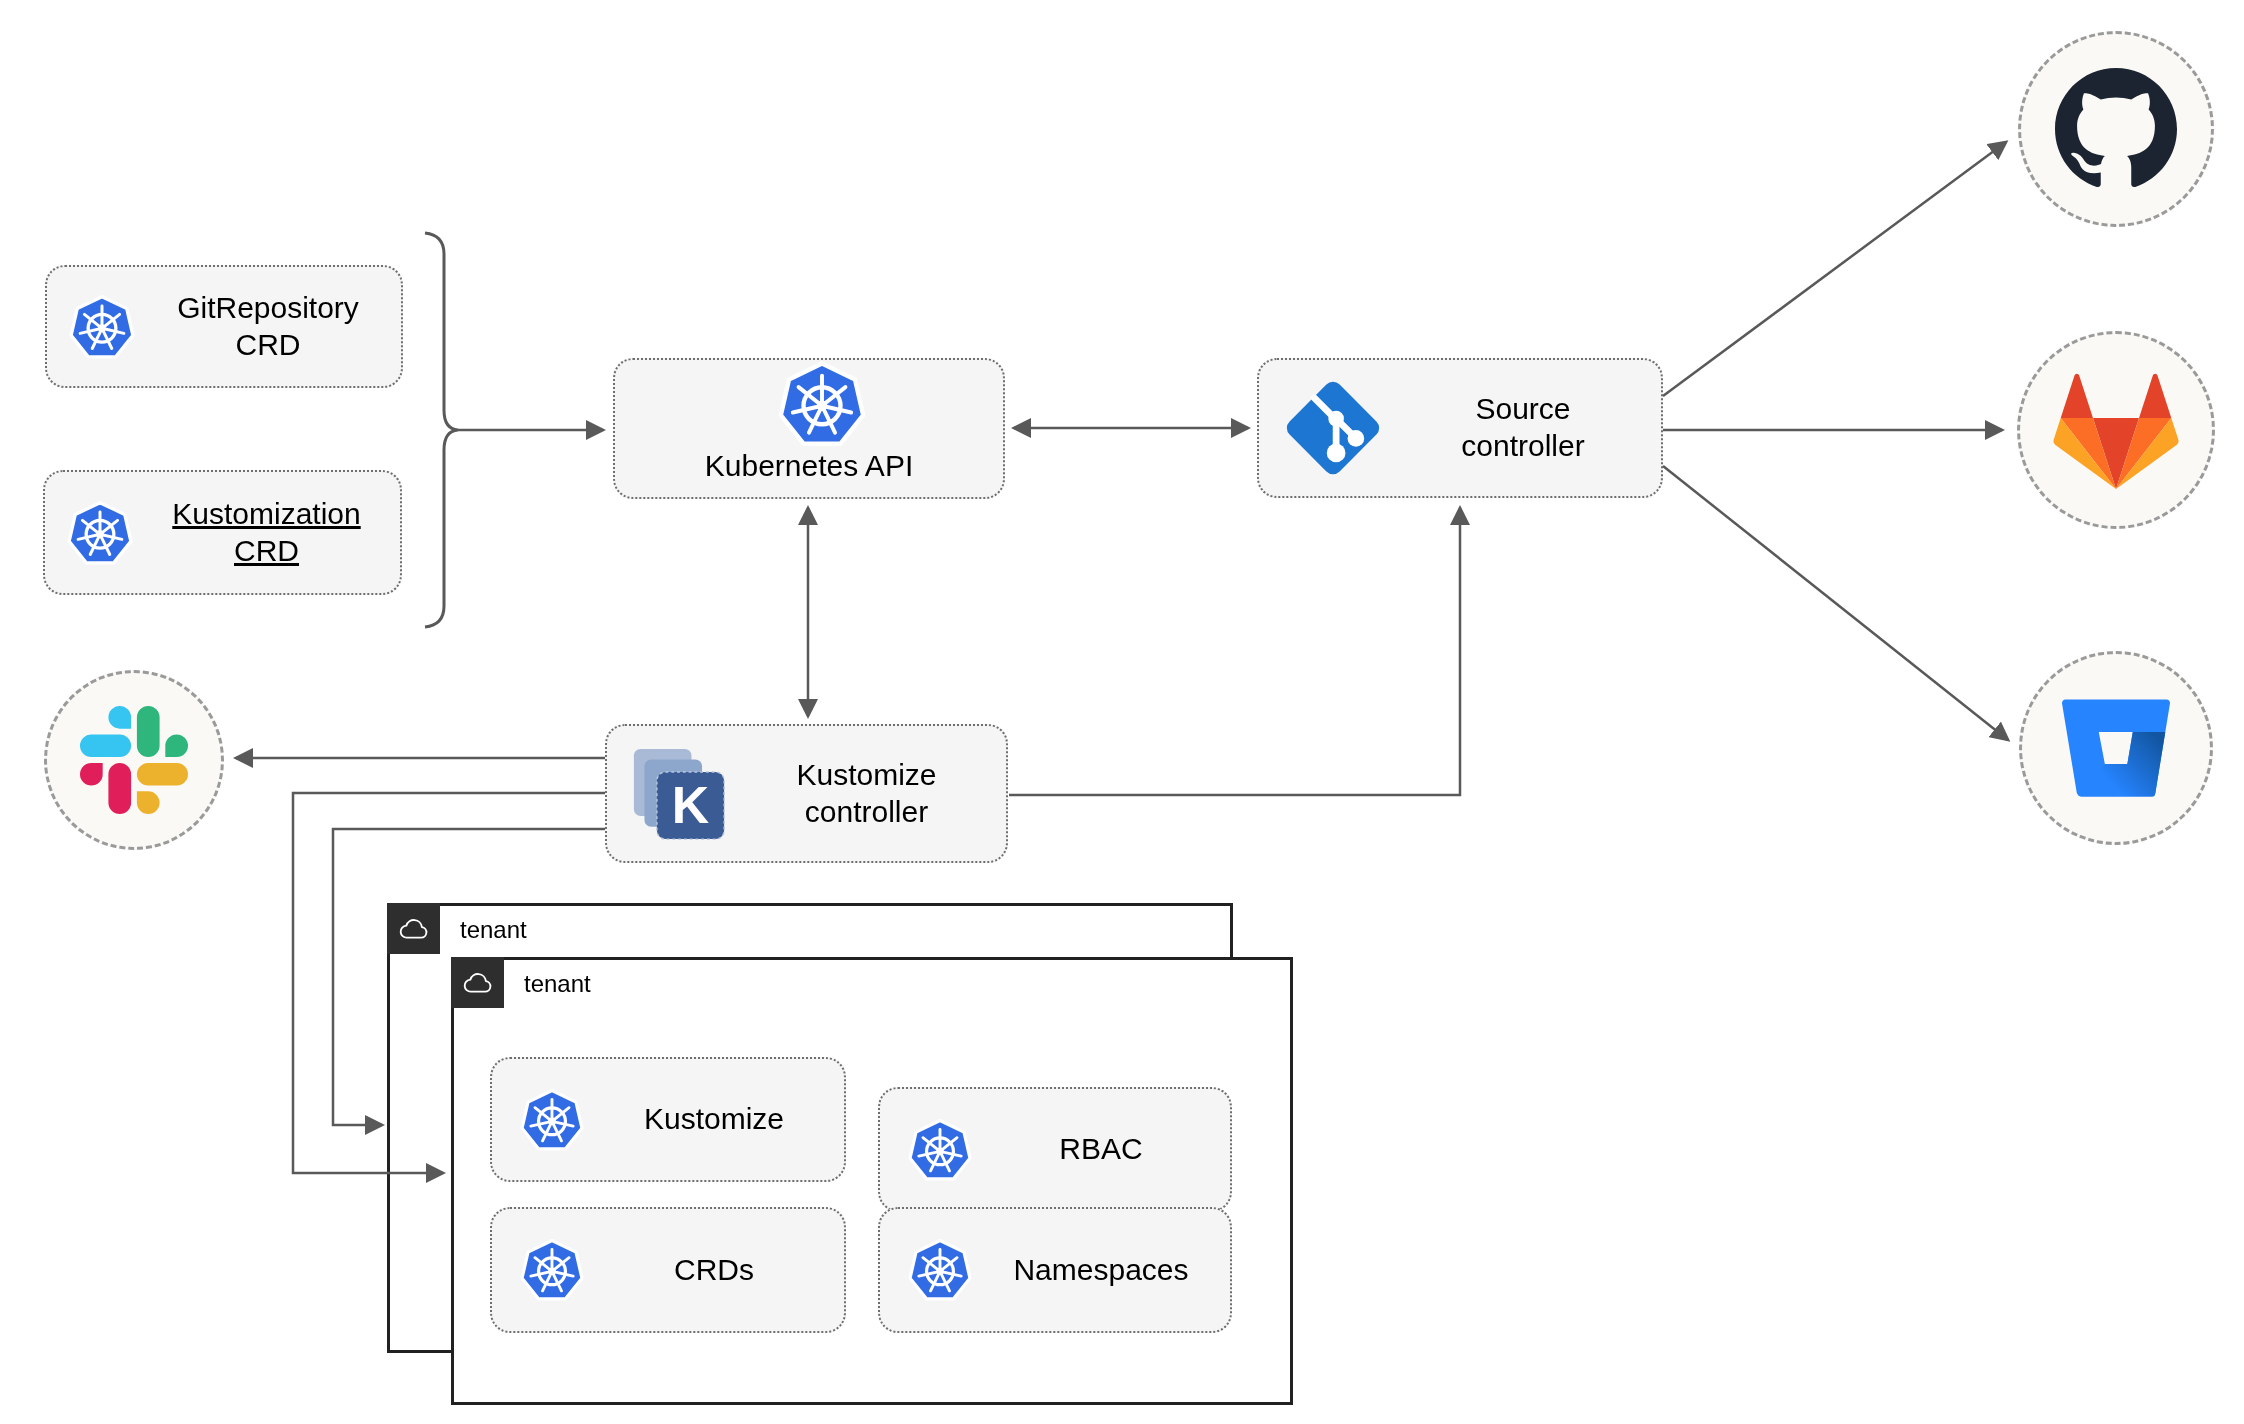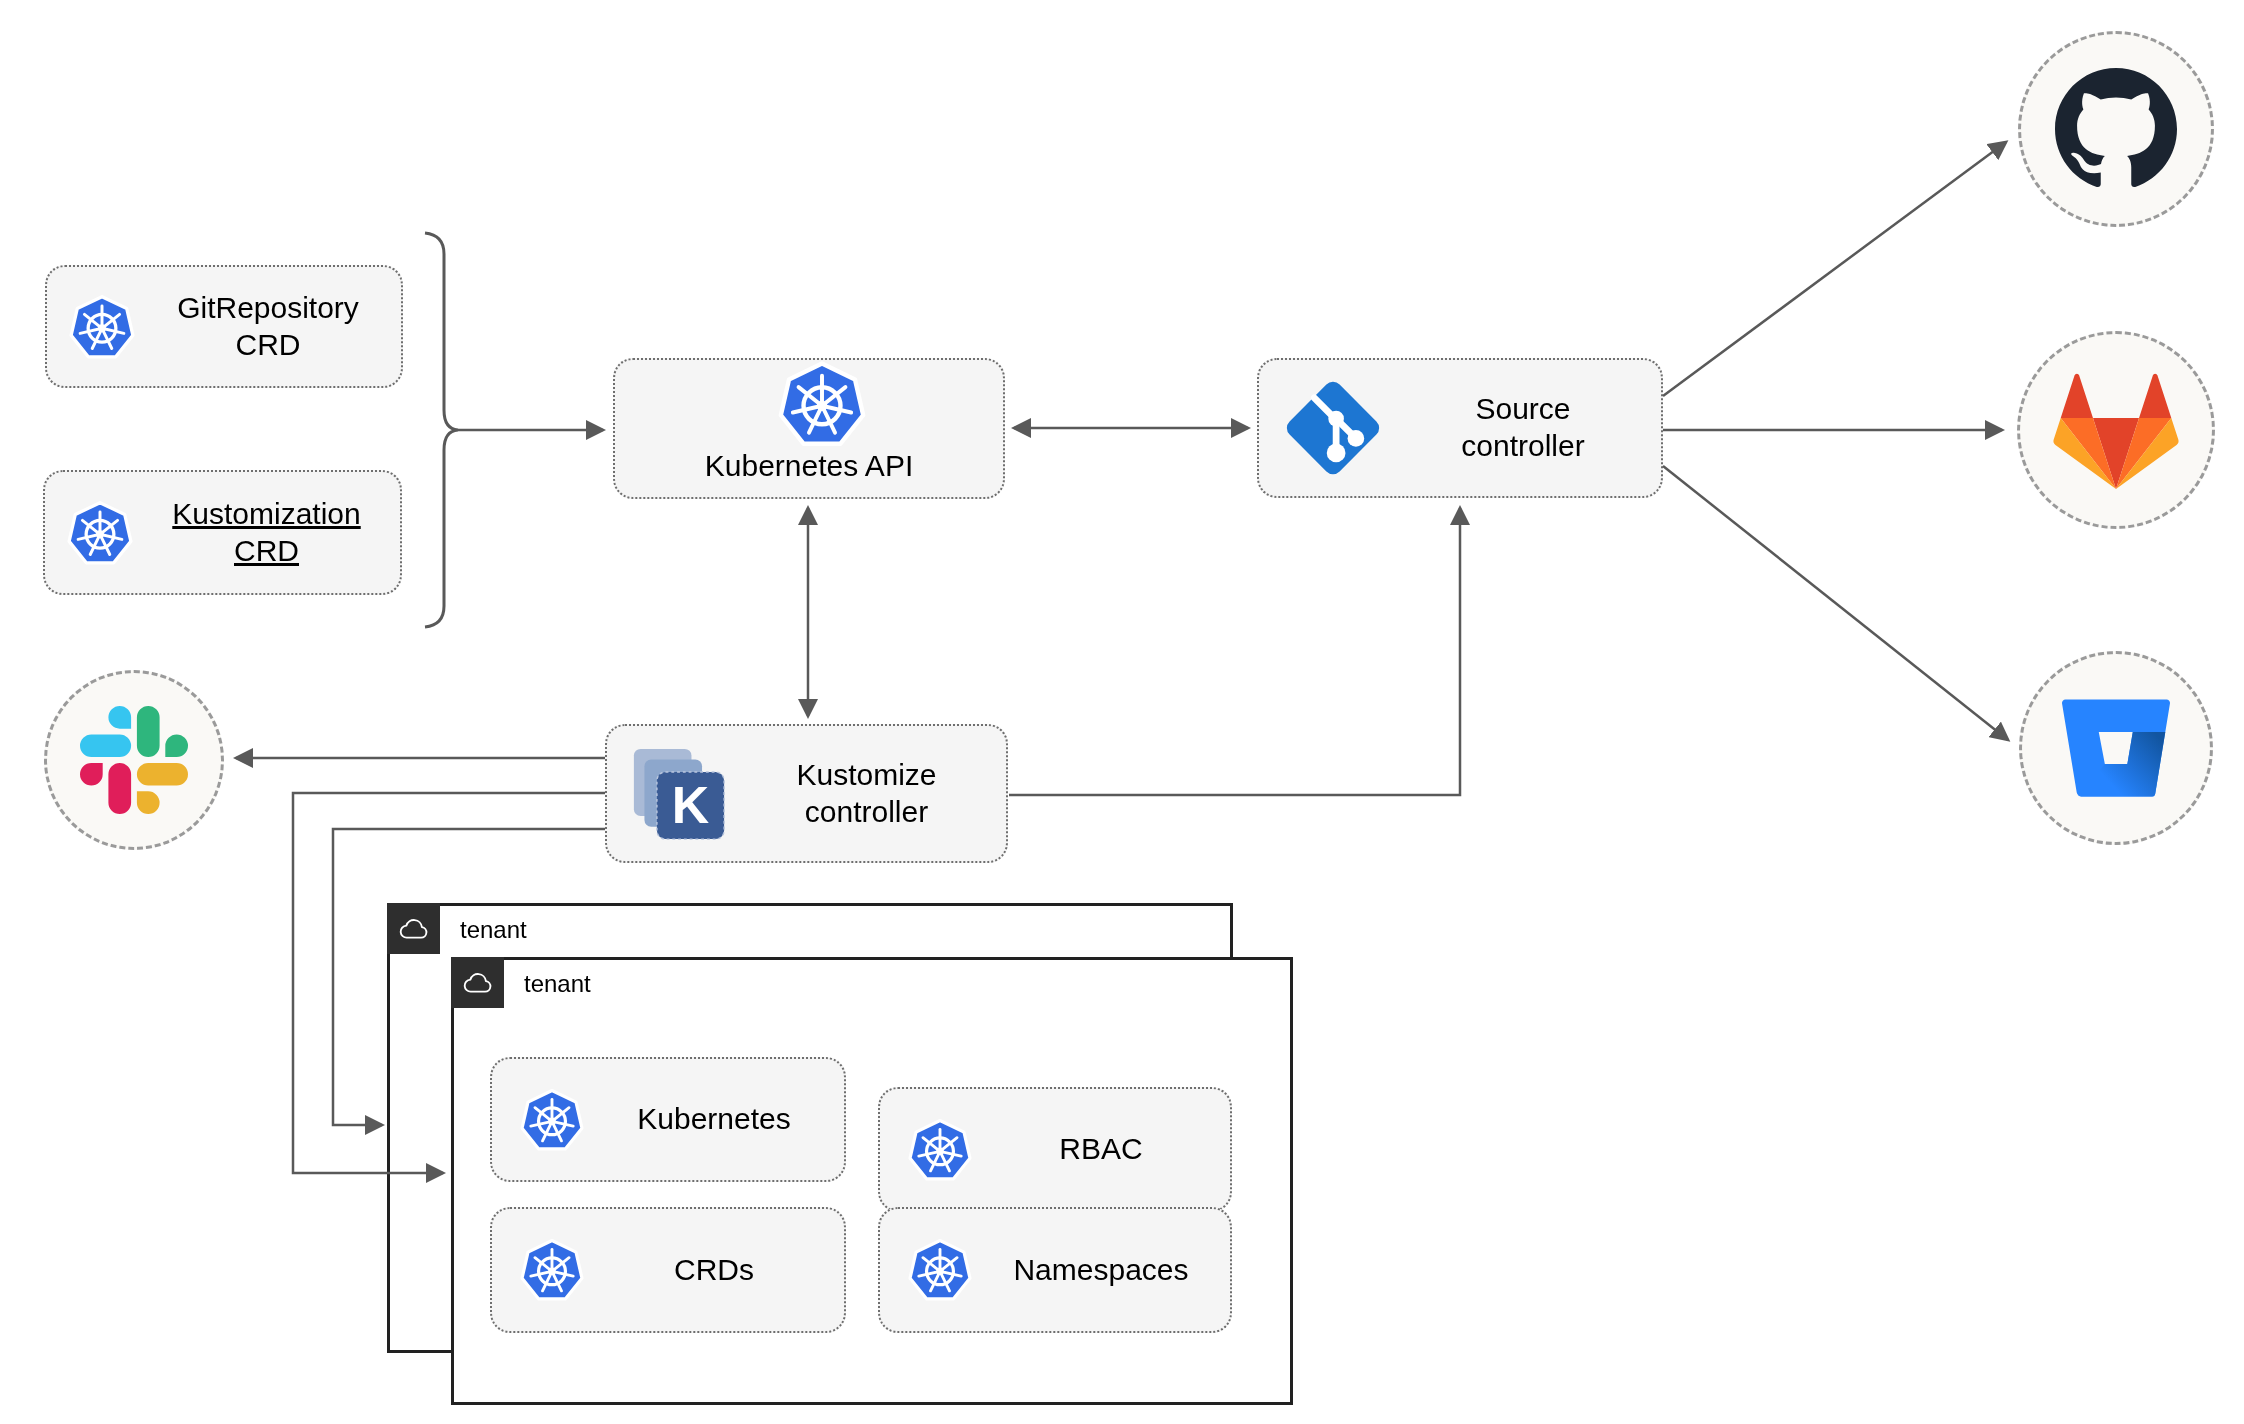--- a/index.html
+++ b/index.html
@@ -123,21 +123,21 @@
     </div>
     <span class="tenant-label">tenant</span>
   </div>
 
   <div class="node" style="left:490px;top:1057px;width:356px;height:125px;">
     <span class="icon" style="width:64px;height:64px;margin-left:28px;">
       <svg width="64" height="64">
           <use href="#sym-k8s"></use>
         </svg>
       </span>
-    <span class="label">Kubernetes</span>
+    <span class="label">Kustomize</span>
   </div>
 
   <div class="node" style="left:878px;top:1087px;width:354px;height:125px;">
     <span class="icon" style="width:64px;height:64px;margin-left:28px;">
       <svg width="64" height="64">
           <use href="#sym-k8s"></use>
         </svg>
       </span>
     <span class="label">RBAC</span>
   </div>

